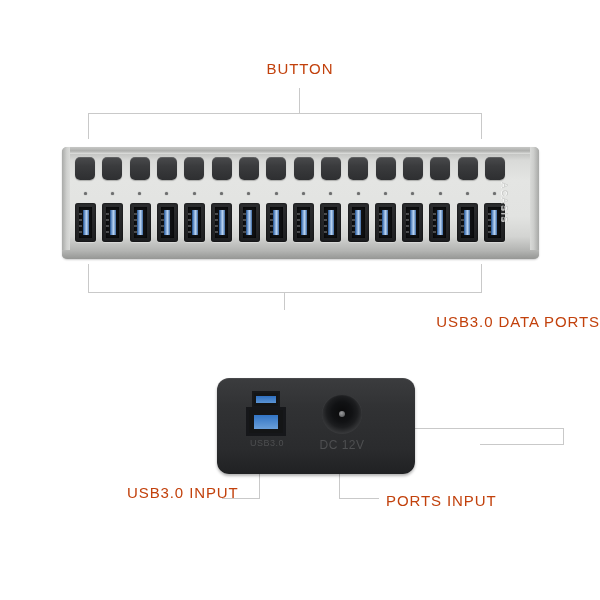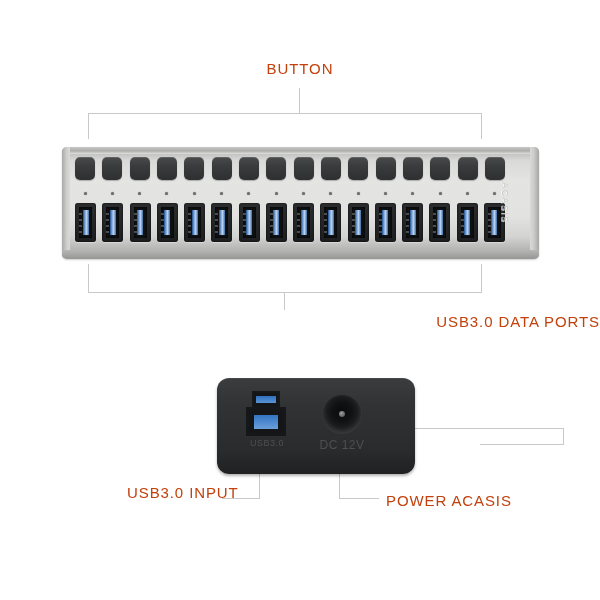--- a/index.html
+++ b/index.html
@@ -324,21 +324,21 @@
 <body>
 
 <div id="stage">
 
   <div class="callout-label" id="label-button">BUTTON</div>
 
   <div class="callout-label" id="label-data-ports">USB3.0 DATA PORTS</div>
 
   <div class="callout-label" id="label-usb-input">USB3.0 INPUT</div>
 
-  <div class="callout-label" id="label-power-input">POWER ACASIS</div>
+  <div class="callout-label" id="label-power-input">PORTS INPUT</div>
 
   <div class="ln ln-v" id="btn-stem"></div>
   <div class="ln ln-h" id="btn-brk-top"></div>
   <div class="ln ln-v" id="btn-brk-left"></div>
   <div class="ln ln-v" id="btn-brk-right"></div>
 
   <div class="ln ln-v" id="dp-brk-left"></div>
   <div class="ln ln-v" id="dp-brk-right"></div>
   <div class="ln ln-h" id="dp-brk-bottom"></div>
   <div class="ln ln-v" id="dp-stem"></div>

